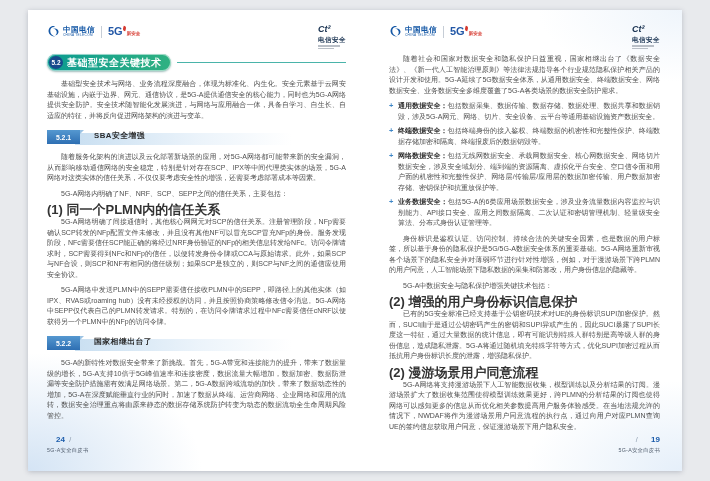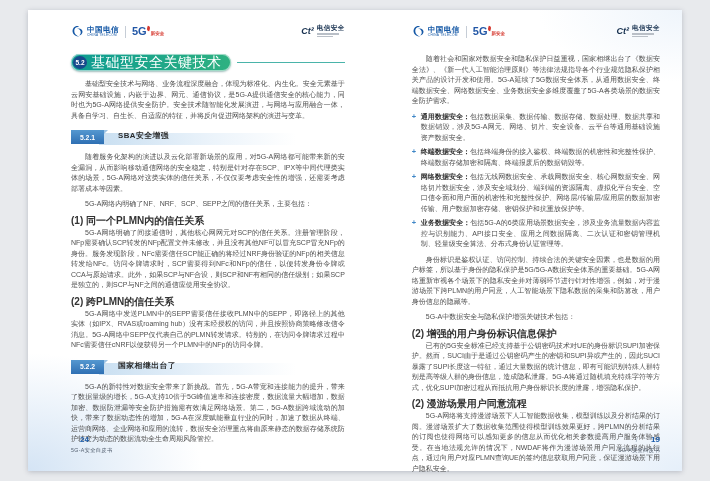--- a/index.html
+++ b/index.html
@@ -9,71 +9,71 @@
   .canvas { width:710px; height:481px; position:relative; background:#e8eaed; }
 
   .spread { position:absolute; left:28px; top:10px; width:654px; height:461px;
     display:flex; box-shadow:0 1px 5px rgba(60,70,90,.28);
     background:
       radial-gradient(ellipse 280px 190px at 0% 100%, rgba(198,219,241,.75), rgba(255,255,255,0) 62%),
       radial-gradient(ellipse 260px 150px at 100% 100%, rgba(208,226,245,.55), rgba(255,255,255,0) 60%),
       radial-gradient(ellipse 240px 120px at 100% 0%, rgba(215,230,246,.4), rgba(255,255,255,0) 60%),
       #ffffff; }
 
-  .page { position:relative; width:327px; height:461px;margin-left:24px; }
+  .page { position:relative; width:327px; height:461px; }
   .page-left  { padding:15px 9px 0 19px; }
   .page-right { padding:15px 22px 0 34px; }
 
   
   .pg-header { display:flex; justify-content:space-between; align-items:flex-start;
     height:20px; margin-bottom:9px; }
   .logo-left { display:flex; align-items:center; gap:3px; }
   .ct-icon { width:13px; height:13px; flex:0 0 auto; }
   .ct-text { line-height:1; }
   .ct-cn { font-size:7.5px; font-weight:bold; color:#1558a6; letter-spacing:.5px; }
   .ct-en { font-size:3.2px; color:#1558a6; letter-spacing:.3px; margin-top:1px; }
   .logo-div { width:1px; height:12px; background:#c6cdd6; margin:0 3px; }
   .fiveg-wrap { position:relative; display:flex; align-items:flex-start; }
   .fiveg { font-size:11px; font-weight:bold; color:#2257a6; line-height:1; }
   .fiveg-tick { width:3px; height:5px; background:#d6392f; border-radius:0 70% 0 70%;
     transform:rotate(18deg); margin:0 1px 0 0; }
   .fiveg-tag { font-size:4.5px; color:#d6392f; font-weight:bold; margin-top:5px; }
-  .logo-right { display:flex; align-items:center; gap:3px; }
+  .logo-right { display:flex; gap:3px;flex-direction:column; }
   .sec-mark { font-size:9px; font-weight:bold; font-style:italic; color:#16304f; line-height:1; }
   .sec-name { font-size:6.5px; font-weight:bold; color:#16304f; letter-spacing:.5px; line-height:1; }
   .sec-sub { margin-top:1.5px; }
   .sec-sub i { display:block; height:1.5px; background:#b9bfc7; margin-bottom:1px; }
   .sec-sub i:first-child { width:22px; } .sec-sub i:last-child { width:16px; }
 
   
   .sec-badge-row { display:flex; align-items:center; margin:6px 0 8px; }
   .sec-badge { display:flex; align-items:center; gap:4px; height:17px; padding:0 9px 0 2px;
     border-radius:9px; background:linear-gradient(90deg,#0c9b91,#2fb181);
     box-shadow:0 1px 2px rgba(20,90,85,.4), inset 0 0 0 1px rgba(255,255,255,.55); }
   .sec-no { display:flex; align-items:center; justify-content:center; width:14px; height:13px;
     border-radius:50%; background:#174a8c; color:#fff; font-size:6.5px; font-weight:bold; }
-  .sec-title { color:#fff; font-size:14px; font-weight:normal; letter-spacing:.5px; }
+  .sec-title { color:#fff; font-size:10px; font-weight:bold; letter-spacing:.5px; }
   .sec-line { flex:1; height:1px; background:#2aa79b; margin-left:6px; opacity:.85; }
 
   
   .sub-bar { position:relative; display:flex; align-items:flex-start; height:15px; margin:9px 0 7px; }
   .sub-no { position:relative; z-index:2; display:flex; align-items:center; justify-content:center;
     width:33px; height:14px; background:linear-gradient(180deg,#5598d0,#2e6fb3);
     color:#fff; font-size:6.8px; font-weight:bold; }
   .sub-no::after { content:""; position:absolute; right:-4px; top:0; width:0; height:0;
     border-left:4px solid #9cc3e4; border-bottom:4px solid transparent; }
   .sub-fill { position:absolute; left:28px; right:0; top:3px; height:12px;
     background:linear-gradient(90deg,#c9dff1 0%, rgba(233,242,250,.9) 45%, rgba(255,255,255,0) 80%); }
   .sub-title { position:relative; z-index:2; margin-left:14px; font-size:7.8px; font-weight:bold;
     color:#2c2c2c; letter-spacing:.5px; }
 
   
   .body { font-size:7px; line-height:10.5px; color:#4f4f4f; text-align:justify; margin-bottom:5px; }
   .indent { text-indent:2em; }
-  .bh { font-size:10px; line-height:11px; color:#333; font-weight:bold; margin:4px 0 2px; }
+  .bh { font-size:13px; line-height:11px; color:#333; font-weight:bold; margin:4px 0 2px; }
 
   .bullets { margin:2px 0 5px; }
   .bullet { position:relative; font-size:7px; line-height:10.5px; color:#4f4f4f;
     text-align:justify; padding-left:9px; margin-bottom:4px; }
   .bullet-mark { position:absolute; left:0; top:0; color:#3f87c7; font-weight:bold; font-size:7.5px; }
   .bullet-title { font-weight:bold; color:#333; }
 
   
   .pg-footer { position:absolute; bottom:18px; line-height:1; }
   .pg-footer.fl { left:19px; text-align:left; }
@@ -134,21 +134,20 @@
         <span class="sub-fill"></span>
         <span class="sub-title">SBA安全增强</span>
       </div>
 
       <p class="body indent">随着服务化架构的演进以及云化部署新场景的应用，对5G-A网络都可能带来新的安全漏洞，从而影响移动通信网络的安全稳定，特别是针对存在SCP、IPX等中间代理类实体的场景，5G-A网络对这类实体的信任关系，不仅仅要考虑安全性的增强，还需要考虑部署成本等因素。</p>
       <p class="body indent">5G-A网络内明确了NF、NRF、SCP、SEPP之间的信任关系，主要包括：</p>
 
       <h4 class="bh">(1) 同一个PLMN内的信任关系</h4>
       <p class="body indent">5G-A网络明确了间接通信时，其他核心网网元对SCP的信任关系。注册管理阶段，NFp需要确认SCP转发的NFp配置文件未修改，并且没有其他NF可以冒充SCP冒充NFp的身份。服务发现阶段，NFc需要信任SCP能正确的将经过NRF身份验证的NFp的相关信息转发给NFc。访问令牌请求时，SCP需要得到NFc和NFp的信任，以便转发身份令牌或CCA与原始请求。此外，如果SCP与NF合设，则SCP和NF有相同的信任级别；如果SCP是独立的，则SCP与NF之间的通信应使用安全协议。</p>
 
-      <h4 class="bh">(2) 跨PLMN的信任关系</h4>
       <p class="body indent">5G-A网络中发送PLMN中的SEPP需要信任接收PLMN中的SEPP，即路径上的其他实体（如IPX、RVAS或roaming hub）没有未经授权的访问，并且按照协商策略修改信令消息。5G-A网络中SEPP仅代表自己的PLMN转发请求。特别的，在访问令牌请求过程中NFc需要信任cNRF以便获得另一个PLMN中的NFp的访问令牌。</p>
 
       <div class="sub-bar">
         <span class="sub-no">5.2.2</span>
         <span class="sub-fill"></span>
         <span class="sub-title">国家相继出台了</span>
       </div>
 
       <p class="body indent">5G-A的新特性对数据安全带来了新挑战。首先，5G-A带宽和连接能力的提升，带来了数据量级的增长，5G-A支持10倍于5G峰值速率和连接密度，数据流量大幅增加，数据加密、数据防泄漏等安全防护措施需有效满足网络场景。第二，5G-A数据跨域流动的加快，带来了数据动态性的增加，5G-A在深度赋能垂直行业的同时，加速了数据从终端、运营商网络、企业网络和应用的流转，数据安全治理重点将由原来静态的数据存储系统防护转变为动态的数据流动全生命周期风险管控。</p>
 

